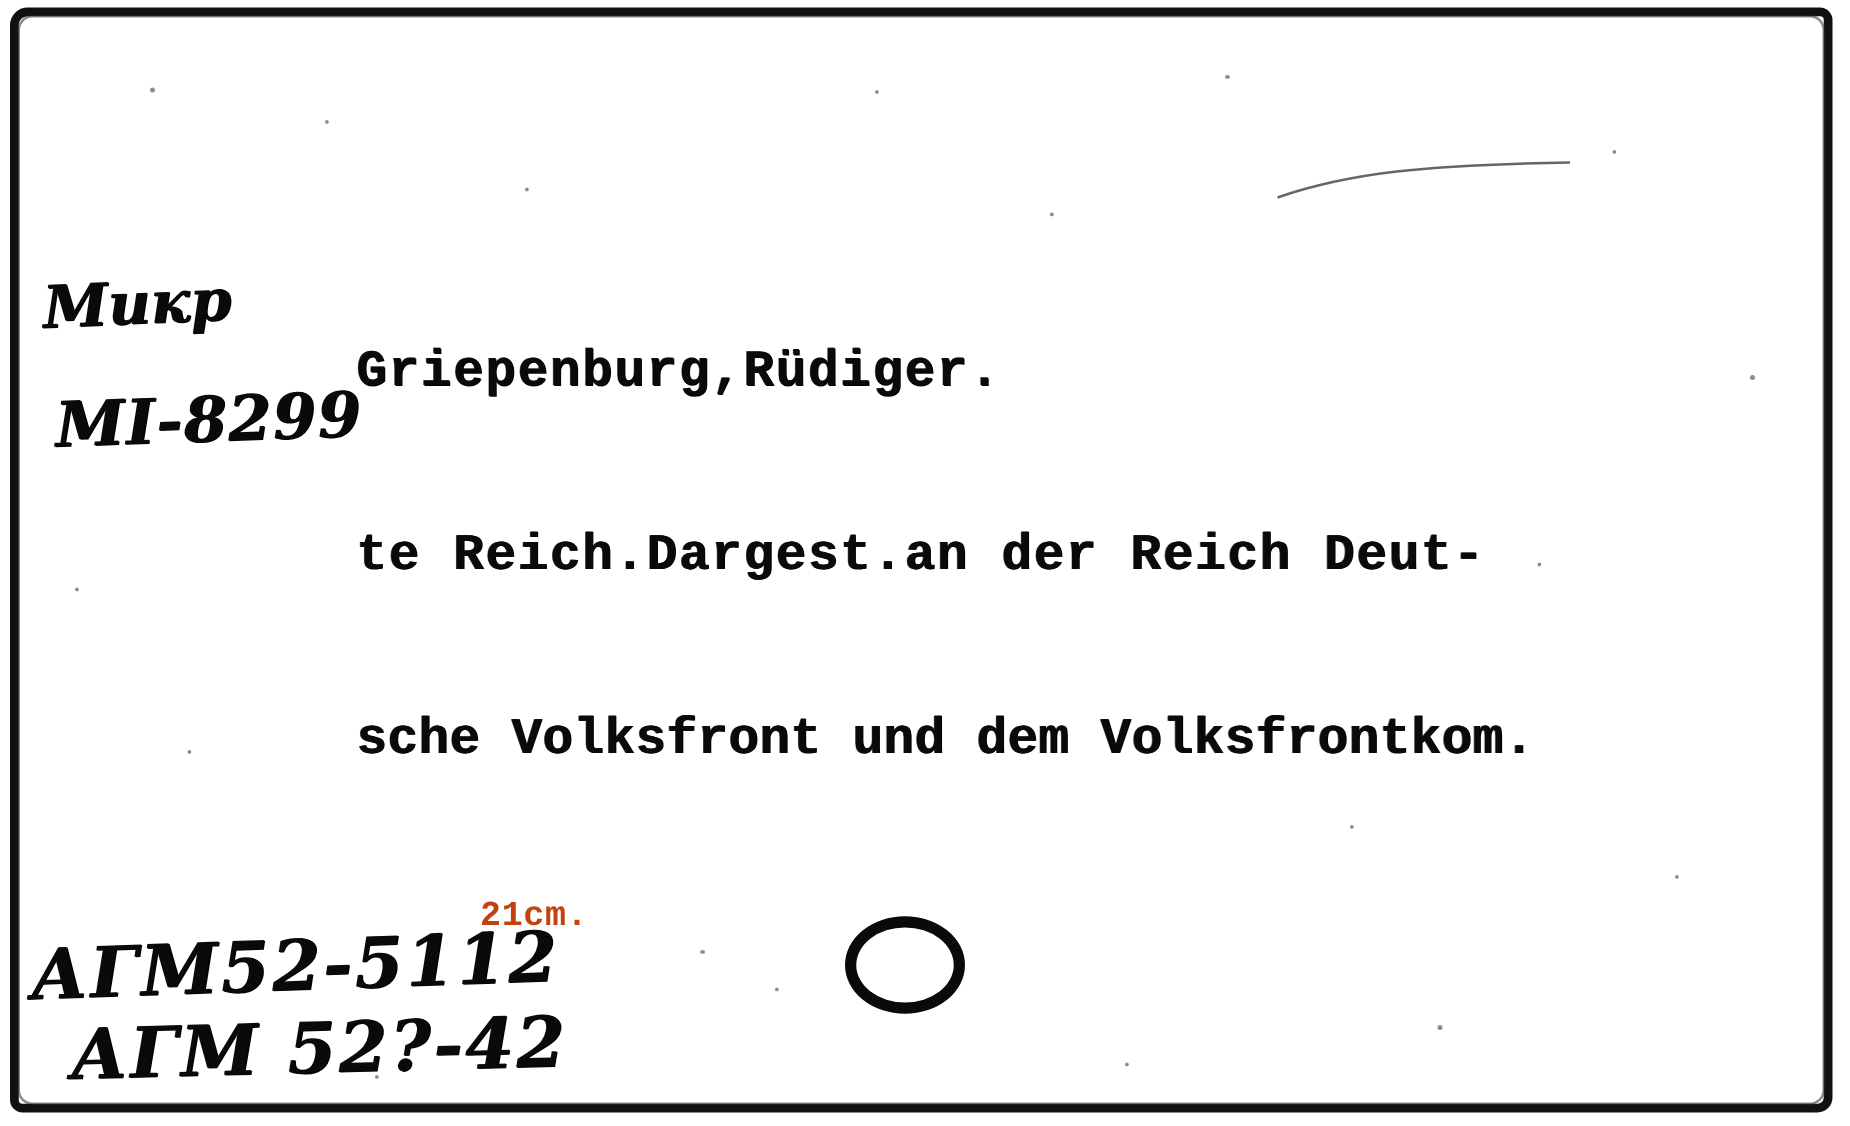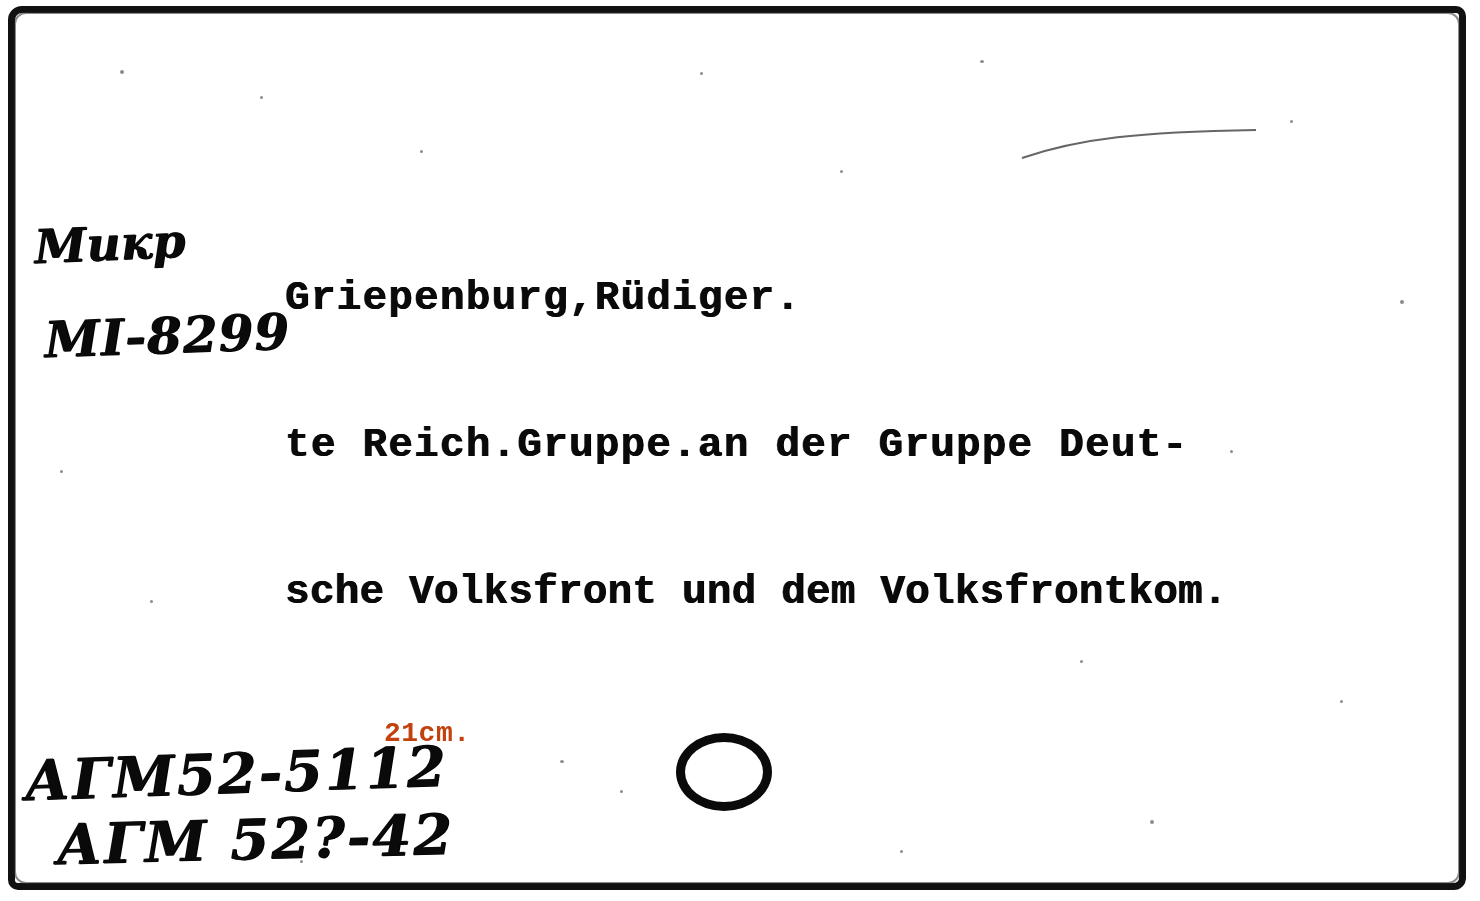--- a/index.html
+++ b/index.html
@@ -172,21 +172,21 @@
 
   <svg id="scratch" viewBox="0 0 240 40">
     <path d="M2 30 C 60 10, 120 4, 236 2" stroke="#333" stroke-width="2" fill="none"></path>
   </svg>
 
   <div class="hand" id="hand-mikr">Микр</div>
   <div class="hand" id="hand-mi">МI-8299</div>
 
   <div class="typed">
     <span class="ln">Griepenburg,Rüdiger.</span>
-    <span class="ln">te Reich.Gruppe.an der Gruppe Deut-</span>
+    <span class="ln">te Reich.Dargest.an der Reich Deut-</span>
     <span class="ln squeeze">sche Volksfront und dem Volksfrontkom.</span>
     
     
     
     
     
     
   </div>
 
   <div id="typed-size">21cm.</div>

